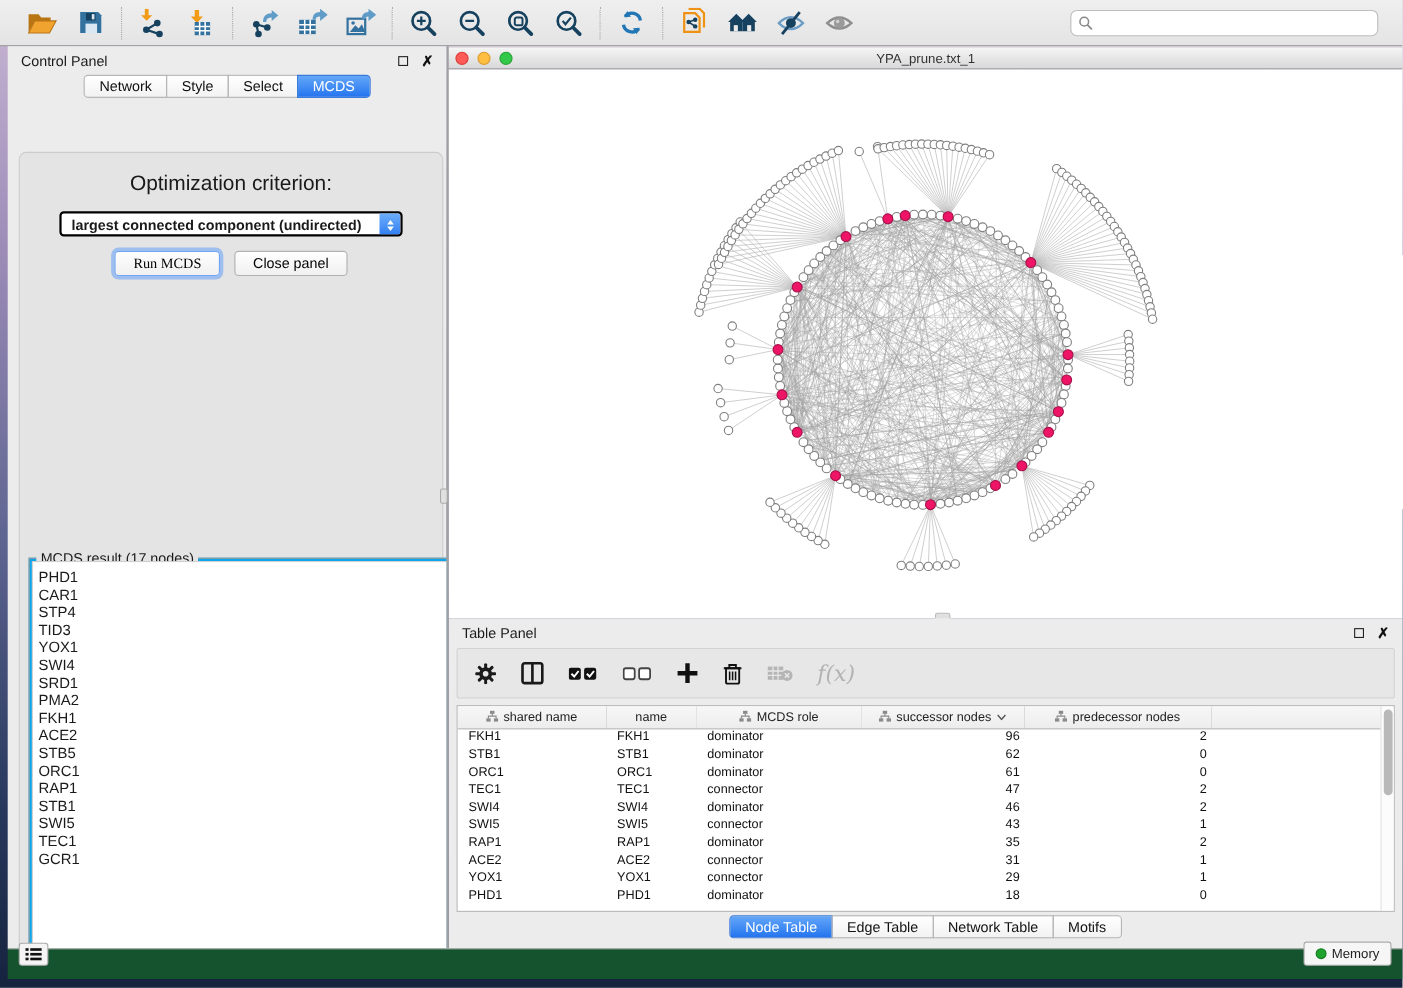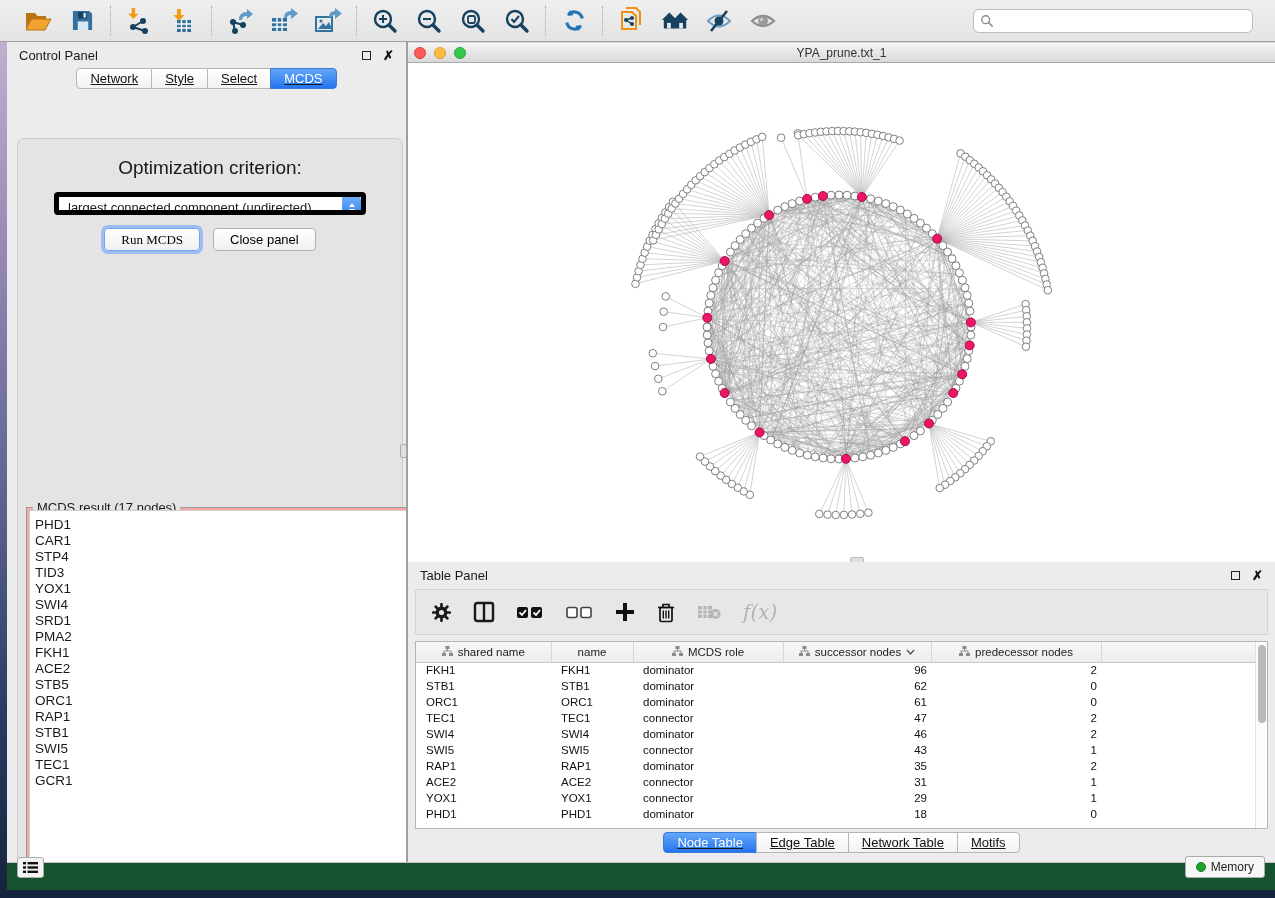--- a/index.html
+++ b/index.html
@@ -27,56 +27,56 @@
   .searchbox input { border:none; outline:none; flex:1; font-size:12px; background:transparent; }
   
   .control-panel {
     position:absolute; left:7px; top:42px; width:399px; height:820px;
     background:#ececec; overflow:hidden;
   }
   .panel-titlebar { height:26px; display:flex; align-items:center; padding:0 12px; font-size:13px; color:#1a1a1a; }
   .panel-titlebar .spacer { flex:1; }
   .float-icon { width:9px; height:9px; border:1.5px solid #222; margin-right:12px; }
   .close-icon { font-size:13px; font-weight:bold; color:#111; line-height:1; }
-  .seg-tabs { display:flex; justify-content:center;text-decoration:underline; }
+  .seg-tabs { display:flex; justify-content:center; }
   .seg {
     height:21px; line-height:19px; padding:0 13px; font-size:13px;
     background:linear-gradient(#ffffff,#f2f2f2); border:1px solid #b6b6b6; margin-left:-1px;
     color:#111; text-align:center;
   }
   .seg:first-child { border-radius:4px 0 0 4px; margin-left:0; }
   .seg:last-child { border-radius:0 4px 4px 0; }
   .seg.sel { background:linear-gradient(#64a7f8,#2474ef); border-color:#3a7ad8; color:#fff; }
   .cp-inner {
     position:absolute; left:10px; top:96px; width:386px; height:756px;
     background:#e4e4e4; border:1px solid #cccccc; border-radius:7px;
   }
   .opt-label { text-align:center; font-size:19px; margin-top:18px; }
   .dropdown {
     position:relative; margin:13px auto 0; width:312px; height:23px;
-    background:#fff; border:5px solid #000000; border-radius:4px;
+    background:#fff; border:2px solid #000000; border-radius:4px;
     font-size:13px; line-height:21px; padding-left:9px;
-    white-space:nowrap; overflow:hidden;
+    white-space:nowrap; overflow:hidden;font-weight:bold;
   }
   .dd-stepper {
     position:absolute; right:0; top:-1px; width:19px; height:23px;
     background:linear-gradient(#70b1fb,#2b78f2); border-radius:0 4px 4px 0;
     display:flex; flex-direction:column; align-items:center; justify-content:center; gap:2px;
   }
   .tri-up { width:0;height:0;border-left:3.5px solid transparent;border-right:3.5px solid transparent;border-bottom:4.5px solid #fff; }
   .tri-dn { width:0;height:0;border-left:3.5px solid transparent;border-right:3.5px solid transparent;border-top:4.5px solid #fff; }
   .btn-row { display:flex; justify-content:center; gap:13px; margin-top:13px; }
   .push-btn {
     height:23px; padding:0 16px; font-size:13px; line-height:21px;
     background:linear-gradient(#ffffff,#f0f0f0); border:1px solid #b2b2b2; border-radius:4px;
   }
   .push-btn.focused { box-shadow:0 0 0 3px rgba(110,165,245,.6); border-color:#6ea5f5;font-family:Liberation Serif, serif; }
   .result-box {
     position:absolute; left:8px; top:368px; width:412px; height:373px;
-    border:1px solid #9c9c9c; background:#fca5a5;
+    border:1px solid #9c9c9c; background:#0ea5e9;
   }
   .result-legend {
     position:absolute; left:6px; top:-8px; background:#e4e4e4; padding:0 4px; font-size:13px;
   }
   .result-list {
     position:absolute; left:2px; top:2px; right:2px; bottom:2px;
     background:#fff; border:1px solid #cfcfcf; overflow:hidden; padding:6px 0 0 5px;
   }
   .result-scroll {
     position:absolute; top:0; right:0; width:11px; height:100%;

